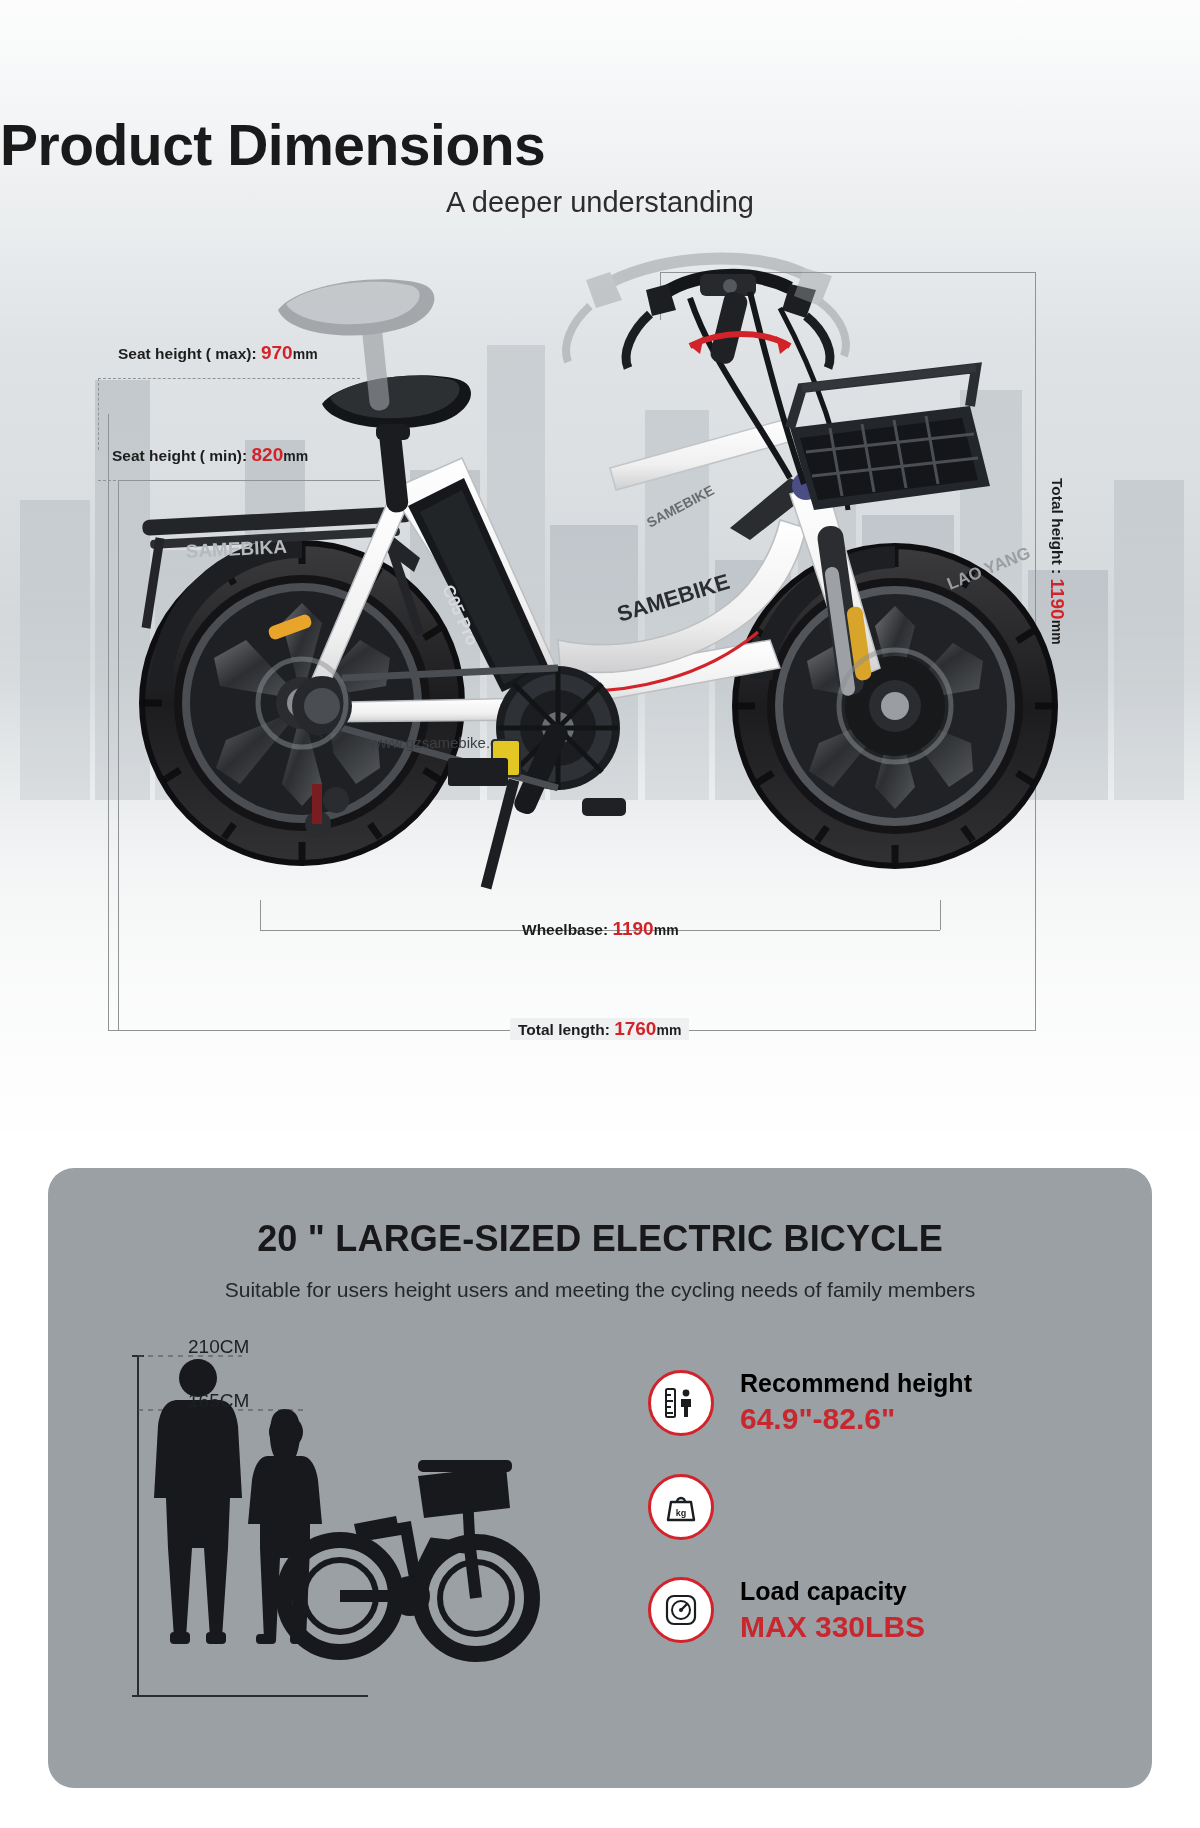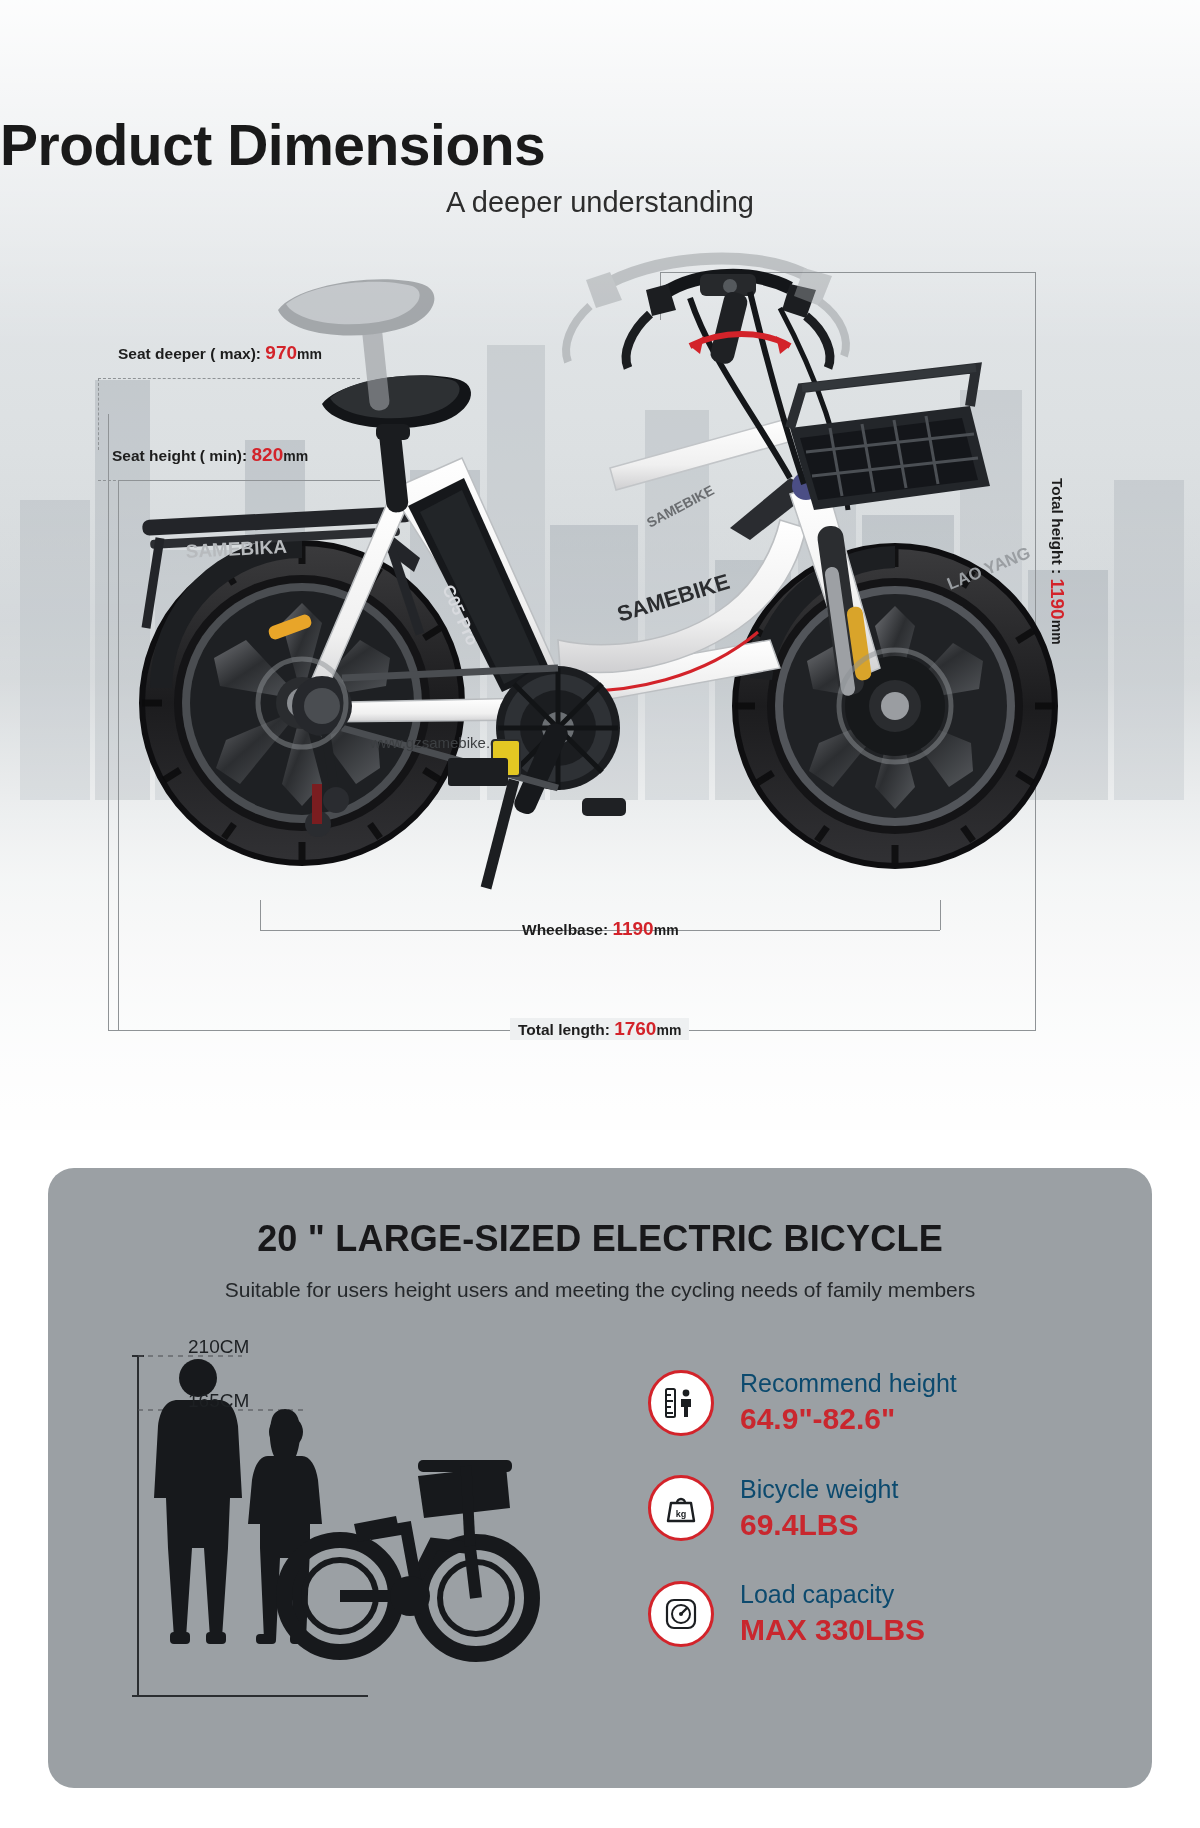--- a/index.html
+++ b/index.html
@@ -87,21 +87,21 @@
 
   .specs { position: absolute; left: 600px; top: 200px; width: 470px; }
   .spec-row { display: flex; align-items: center; margin-bottom: 36px; }
   .spec-icon {
     width: 66px; height: 66px; border-radius: 50%;
     background: #ffffff; border: 3.5px solid #d3232a;
     display: flex; align-items: center; justify-content: center;
     flex: 0 0 66px; margin-right: 26px;
   }
   .spec-text { display: flex; flex-direction: column; }
-  .spec-label { font-size: 25px; color: #0c4a6e; line-height: 1.2; }
+  .spec-label { font-size: 25px; color: #000000; line-height: 1.2; font-weight: bold; }
   .spec-value { font-size: 30px; font-weight: bold; color: #c9272e; line-height: 1.25; margin-top: 2px; }
 </style>
 </head>
 <body>
 
 <div class="top-section">
 
   <div class="skyline">
     <div class="bldg" style="left:20px;  bottom:150px; width:70px;  height:300px;"></div>
     <div class="bldg l" style="left:95px; bottom:150px; width:55px;  height:420px;"></div>
@@ -136,21 +136,21 @@
   <div class="dim-line dash-h" style="left:98px; top:480px; width:282px;"></div>
 
   <div class="dim-line h" style="left:260px; top:930px; width:680px;"></div>
   <div class="dim-line v" style="left:260px; top:900px; height:30px;"></div>
   <div class="dim-line v" style="left:940px; top:900px; height:30px;"></div>
 
   <div class="dim-line v" style="left:118px; top:480px; height:550px;"></div>
   <div class="dim-line h" style="left:118px; top:480px; width:262px;"></div>
 
   <div class="dim-label" style="left:118px; top:342px;">
-    <span>Seat deeper ( max):</span>
+    <span>Seat height ( max):</span>
     <span class="num">970</span><span class="unit">mm</span>
   </div>
 
   <div class="dim-label" style="left:112px; top:444px;">
     <span>Seat height ( min):</span>
     <span class="num">820</span><span class="unit">mm</span>
   </div>
 
   <div class="dim-label vertical" style="left:1046px; top:478px;">
     <span>Total height :</span>
@@ -469,24 +469,20 @@
     </div>
 
     <div class="spec-row">
       <div class="spec-icon">
         <svg width="34" height="34" viewBox="0 0 34 34">
           <path d="M7 12 h20 l3 18 h-26 z" fill="none" stroke="#1b1e21" stroke-width="2.4" stroke-linejoin="round"></path>
           <path d="M13 12 a4 4 0 0 1 8 0" fill="none" stroke="#1b1e21" stroke-width="2.4"></path>
           <text x="17" y="26" font-family="Liberation Sans, sans-serif" font-size="9" font-weight="bold" fill="#1b1e21" text-anchor="middle">kg</text>
         </svg>
       </div>
-      <div class="spec-text">
-        <span class="spec-label">Bicycle weight</span>
-        <span class="spec-value">69.4LBS</span>
-      </div>
     </div>
 
     <div class="spec-row" style="margin-bottom:0;align-items:center;">
       <div class="spec-icon">
         <svg width="34" height="34" viewBox="0 0 34 34">
           <rect x="3" y="3" width="28" height="28" rx="7" fill="none" stroke="#1b1e21" stroke-width="2.2"></rect>
           <circle cx="17" cy="17" r="9" fill="none" stroke="#1b1e21" stroke-width="2"></circle>
           <line x1="17" y1="17" x2="23" y2="11" stroke="#1b1e21" stroke-width="2.4" stroke-linecap="round"></line>
           <circle cx="17" cy="17" r="2" fill="#1b1e21"></circle>
         </svg>

